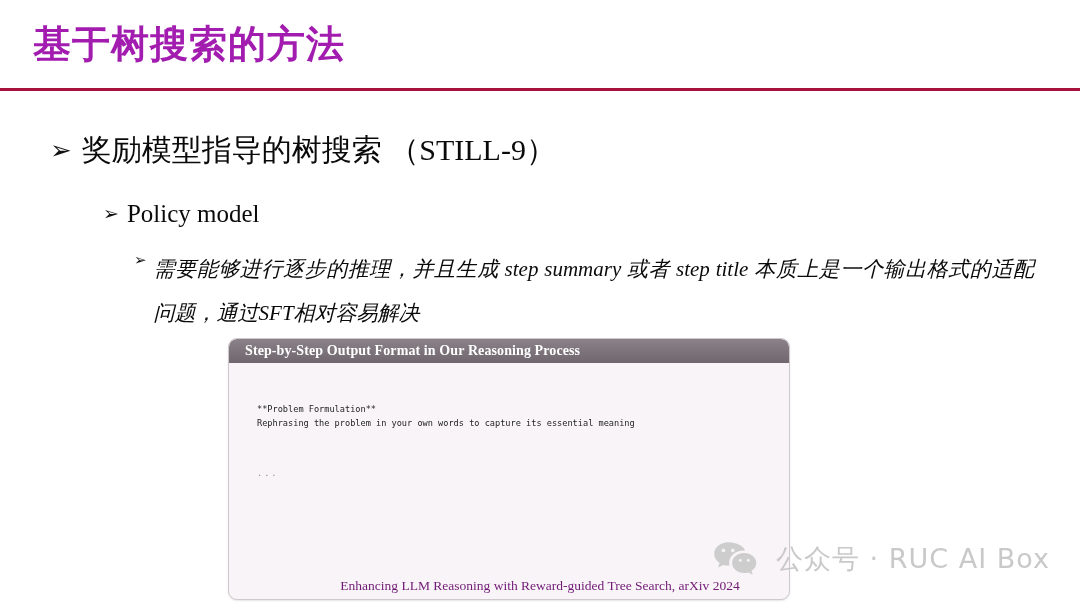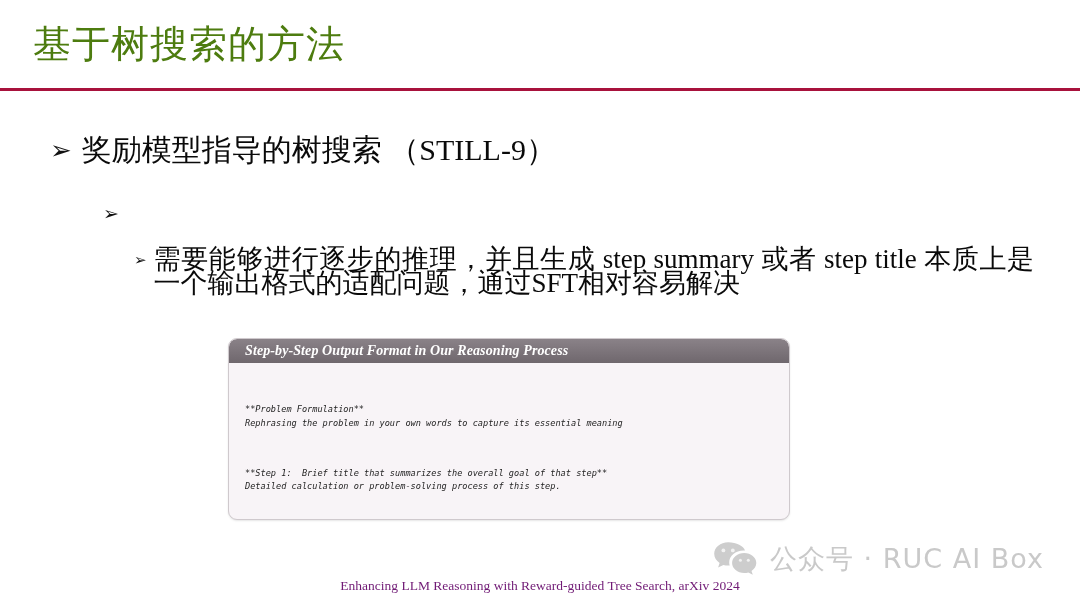--- a/index.html
+++ b/index.html
@@ -14,24 +14,24 @@
     overflow: hidden;
     position: relative;
   }
 
   
   .slide-title {
     position: absolute;
     left: 33px;
     top: 18px;
     font-family: "DejaVu Sans", sans-serif;
-    font-weight: normal;
+    font-weight: bold;
     font-size: 38px;
     line-height: 52px;
-    color: #4d7c0f;
+    color: #a21caf;
     letter-spacing: 1px;
     white-space: nowrap;
     text-align: center;
   }
   .title-rule {
     position: absolute;
     left: 0;
     top: 88px;
     width: 1080px;
     height: 3px;
@@ -96,39 +96,39 @@
     top: 247px;
     width: 900px;
   }
   .lvl3 .marker {
     font-size: 15px;
     margin-right: 7px;
     position: relative;
     top: 6px;
   }
   .lvl3 .btext {
-    font-size: 27px;
-    line-height: 24px;
+    font-size: 21px;
+    line-height: 44px;
     text-align: justify;
+    font-style: italic;
   }
 
   
   .figure-card {
     position: absolute;
     left: 228px;
     top: 338px;
     width: 562px;
-    height: 182px;
+    height: 262px;
     border: 1px solid #cfc9cd;
     border-radius: 9px;
     background: #f8f4f7;
     box-sizing: border-box;
     overflow: hidden;
     box-shadow: 0 1px 2px rgba(0,0,0,0.10);
-    font-style: italic;
   }
   .figure-head {
     height: 24px;
     background: linear-gradient(to bottom, #8a8288, #6f676d);
     border-top-left-radius: 8px;
     border-top-right-radius: 8px;
     display: flex;
     align-items: center;
     padding-left: 16px;
     box-sizing: border-box;
@@ -143,21 +143,21 @@
   }
   .figure-body {
     padding: 13px 0 0 16px;
     font-family: "DejaVu Sans Mono", monospace;
     font-size: 8.6px;
     line-height: 13.6px;
     color: #1e1e1e;
     white-space: pre;
   }
   .figure-body .blk {
-    margin: 0 0 9px 0;
+    margin: 0 0 9px 12px;
   }
   .figure-body .ell {
     color: #8e8e8e;
     letter-spacing: 2px;
   }
 
   
   .citation {
     position: absolute;
     left: 0;
@@ -170,21 +170,21 @@
     white-space: nowrap;
   }
 
   
   .watermark {
     position: absolute;
     left: 712px;
     top: 540px;
     display: flex;
     align-items: center;
-    gap: 12px;
+    gap: 18px;
   }
   .wechat-icon {
     width: 46px;
     height: 38px;
     position: relative;
     flex: 0 0 auto;
   }
   .watermark-text {
     font-family: "DejaVu Sans", sans-serif;
     font-size: 27px;
@@ -199,36 +199,35 @@
 <div class="slide-title">基于树搜索的方法</div>
 <div class="title-rule"></div>
 
 <div class="bullet lvl1">
   <span class="marker">➢</span>
   <span class="btext">奖励模型指导的树搜索 （STILL-9）</span>
 </div>
 
 <div class="bullet lvl2">
   <span class="marker">➢</span>
+  <span class="btext">Policy model</span>
 </div>
 
 <div class="bullet lvl3">
   <span class="marker">➢</span>
   <span class="btext">需要能够进行逐步的推理，并且生成 step summary 或者 step title  本质上是一个输出格式的适配问题，通过SFT相对容易解决</span>
 </div>
 
 <div class="figure-card">
   <div class="figure-head">
     <span class="figure-head-text">Step-by-Step Output Format in Our Reasoning Process</span>
   </div>
   <div class="figure-body">
     <div class="blk">**Problem Formulation**
 Rephrasing the problem in your own words to capture its essential meaning</div>
-    <div class="blk">**Step 1:  Brief title that summarizes the overall goal of that step**
-Detailed calculation or problem-solving process of this step.</div>
     <div class="blk ell">...</div>
     
     
     
   </div>
 </div>
 
 <div class="watermark">
   <span class="wechat-icon">
     <svg width="46" height="38" viewBox="0 0 46 38" xmlns="http://www.w3.org/2000/svg">

